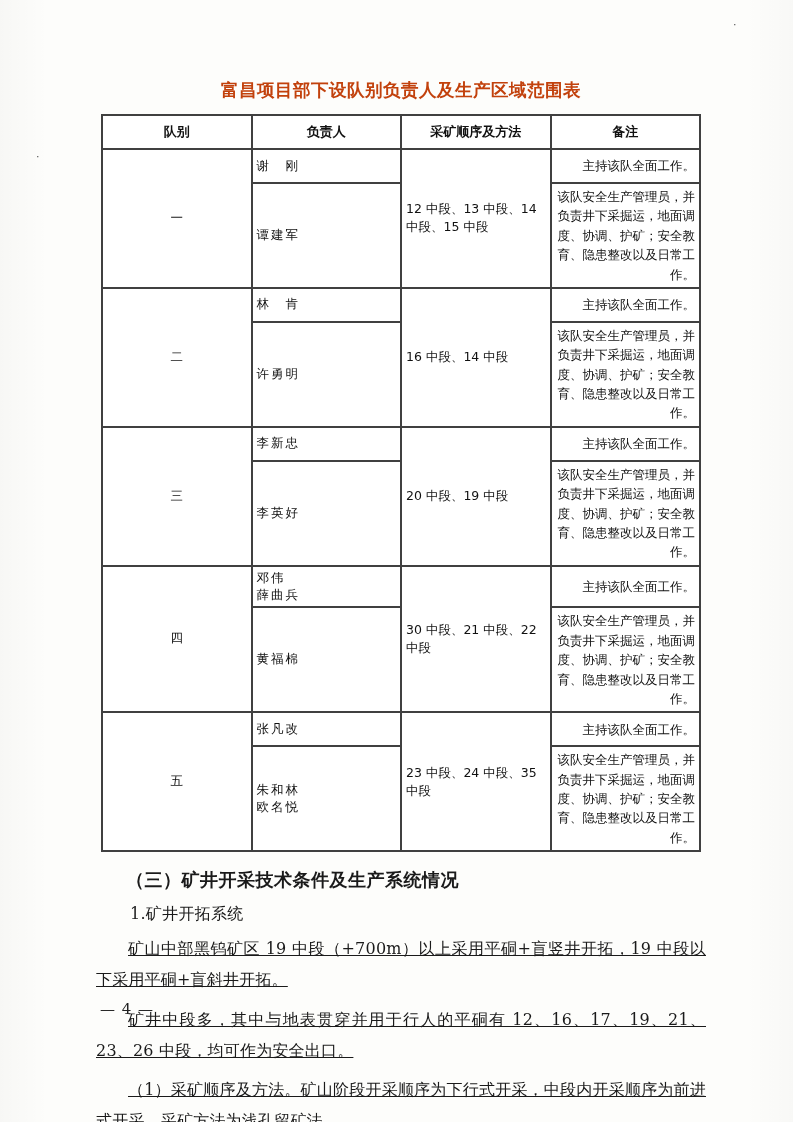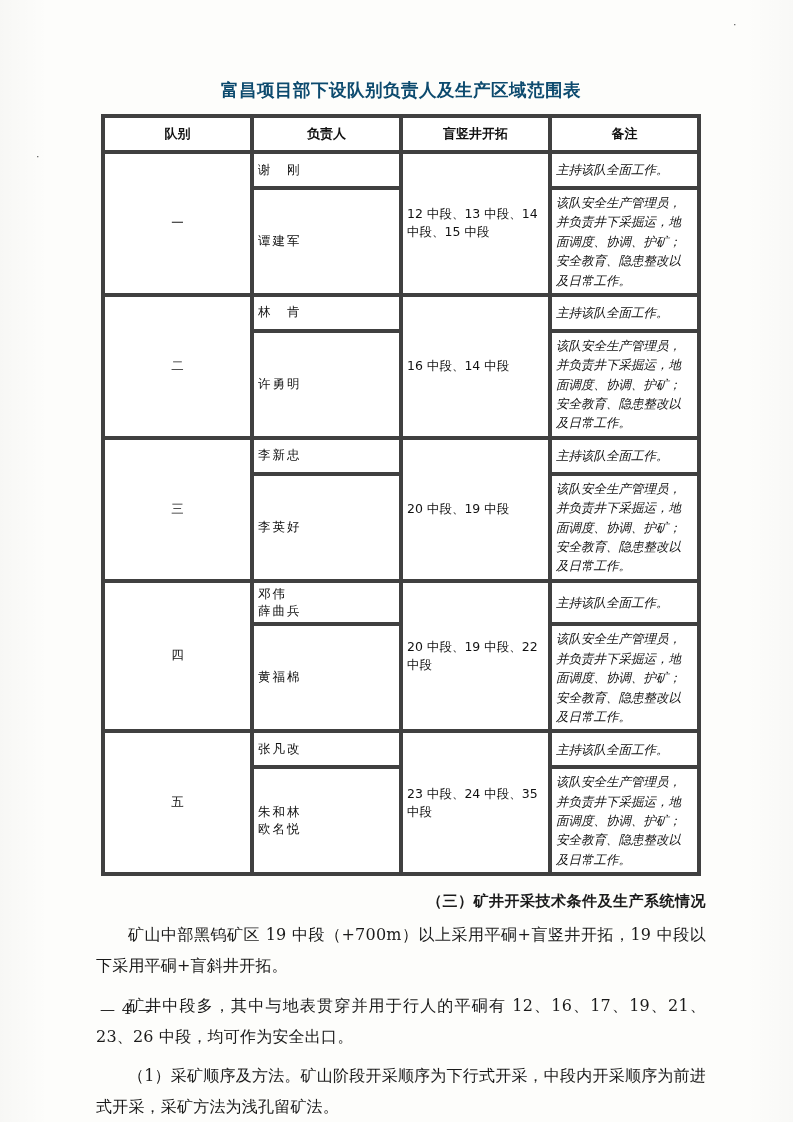--- a/index.html
+++ b/index.html
@@ -37,32 +37,32 @@
     top: 78px;
     width: 610px;
   }
   .doc-title {
     text-align: center;
     font-family: Liberation Sans, sans-serif;
     font-weight: bold;
     font-size: 17.5px;
     letter-spacing: 0.5px;
     margin: 0 0 12px 0;
-    color: #0c4a6e;
+    color: #c2410c;
   }
   table.team-table {
     border-collapse: collapse;
     width: 600px;
     margin: 0 auto;
     table-layout: fixed;
     background: #fff;
   }
   table.team-table th,
   table.team-table td {
-    border: 4px solid #404040;
+    border: 2px solid #404040;
     padding: 3px 4px;
     font-size: 12.5px;
     font-family: "DejaVu Sans", sans-serif;
     color: #111;
     vertical-align: middle;
   }
   table.team-table th {
     text-align: center;
     font-weight: bold;
     font-size: 13px;
@@ -78,53 +78,52 @@
     font-size: 13px;
     line-height: 1.35;
     letter-spacing: 2px;
   }
   td.c-area {
     width: 108px;
     font-size: 12.5px;
     line-height: 1.45;
   }
   td.c-note {
-    text-align: left;
+    text-align: right;
     font-size: 12px;
     line-height: 1.55;
     padding-left: 6px;
-    font-style: italic;
   }
   .row-main td.c-note { height: 26px; }
   .row-sub td.c-note { height: 40px; }
 
   .section-heading {
     font-family: "DejaVu Serif", serif;
     font-weight: bold;
-    font-size: 15px;
+    font-size: 18px;
     margin: 16px 0 0 0;
     text-indent: 30px;
     letter-spacing: 0.5px;
-    text-align: right;
   }
   .sub-heading {
     font-family: "DejaVu Serif", serif;
     font-size: 16px;
     margin: 12px 0 0 0;
     text-indent: 34px;
     letter-spacing: 0.3px;
   }
   p.body-text {
     font-family: "DejaVu Serif", serif;
     font-size: 16px;
     line-height: 1.95;
     margin: 8px 0 0 0;
     text-indent: 32px;
     letter-spacing: 0.2px;
     text-align: justify;
+    text-decoration: underline;
   }
   .page-number {
     position: absolute;
     left: 100px;
     top: 1000px;
     font-family: "DejaVu Serif", serif;
     font-size: 15px;
     letter-spacing: 1px;
     color: #222;
   }
@@ -149,21 +148,21 @@
 
   <div class="content">
 
     <h1 class="doc-title">富昌项目部下设队别负责人及生产区域范围表</h1>
 
     <table class="team-table">
       <thead>
         <tr>
           <th>队别</th>
           <th>负责人</th>
-          <th>盲竖井开拓</th>
+          <th>采矿顺序及方法</th>
           <th>备注</th>
         </tr>
       </thead>
       <tbody>
           <tr class="row-main">
             <td class="c-team" rowspan="2">一</td>
             <td class="c-person">谢　刚</td>
             <td class="c-area" rowspan="2">12 中段、13 中段、14 中段、15 中段</td>
             <td class="c-note">主持该队全面工作。</td>
           </tr>
@@ -187,41 +186,42 @@
             <td class="c-area" rowspan="2">20 中段、19 中段</td>
             <td class="c-note">主持该队全面工作。</td>
           </tr>
           <tr class="row-sub">
             <td class="c-person">李英好</td>
             <td class="c-note">该队安全生产管理员，并负责井下采掘运，地面调度、协调、护矿；安全教育、隐患整改以及日常工作。</td>
           </tr>
           <tr class="row-main">
             <td class="c-team" rowspan="2">四</td>
             <td class="c-person">邓伟<br>薛曲兵</td>
-            <td class="c-area" rowspan="2">20 中段、19 中段、22 中段</td>
+            <td class="c-area" rowspan="2">30 中段、21 中段、22 中段</td>
             <td class="c-note">主持该队全面工作。</td>
           </tr>
           <tr class="row-sub">
             <td class="c-person">黄福棉</td>
             <td class="c-note">该队安全生产管理员，并负责井下采掘运，地面调度、协调、护矿；安全教育、隐患整改以及日常工作。</td>
           </tr>
           <tr class="row-main">
             <td class="c-team" rowspan="2">五</td>
             <td class="c-person">张凡改</td>
             <td class="c-area" rowspan="2">23 中段、24 中段、35 中段</td>
             <td class="c-note">主持该队全面工作。</td>
           </tr>
           <tr class="row-sub">
             <td class="c-person">朱和林<br>欧名悦</td>
             <td class="c-note">该队安全生产管理员，并负责井下采掘运，地面调度、协调、护矿；安全教育、隐患整改以及日常工作。</td>
           </tr>
         </tbody>
     </table>
 
     <p class="section-heading">（三）矿井开采技术条件及生产系统情况</p>
+    <p class="sub-heading">1.矿井开拓系统</p>
     <p class="body-text">矿山中部黑钨矿区 19 中段（+700m）以上采用平硐+盲竖井开拓，19 中段以下采用平硐+盲斜井开拓。</p>
     <p class="body-text">矿井中段多，其中与地表贯穿并用于行人的平硐有 12、16、17、19、21、23、26 中段，均可作为安全出口。</p>
     <p class="body-text">（1）采矿顺序及方法。矿山阶段开采顺序为下行式开采，中段内开采顺序为前进式开采，采矿方法为浅孔留矿法。</p>
 
   </div>
 
   <div class="page-number">— 4 —</div>
 </div>
 
 </body></html>

